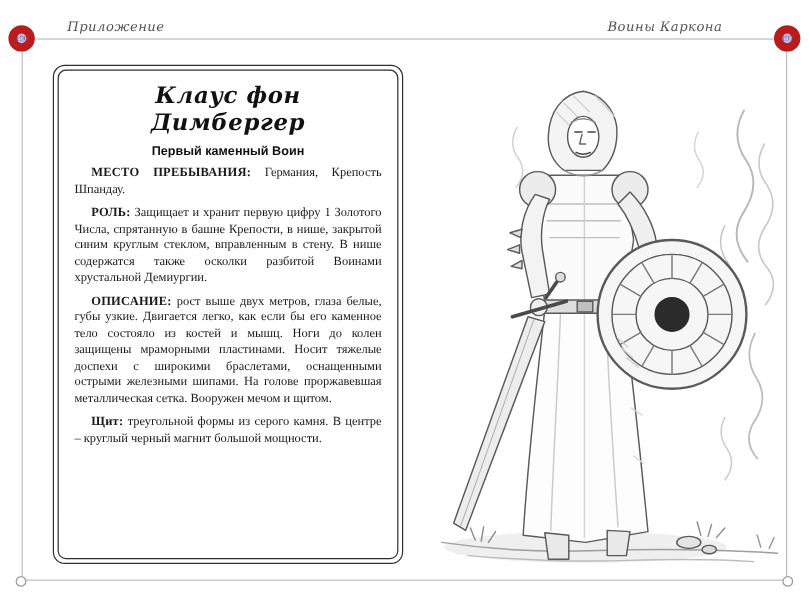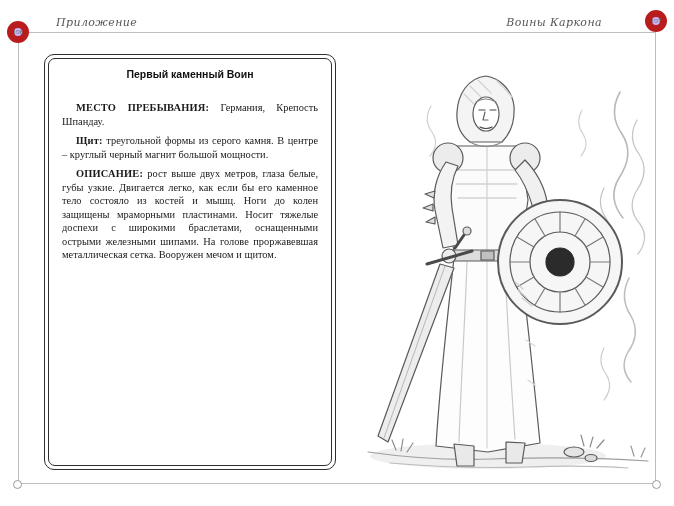--- a/index.html
+++ b/index.html
@@ -25,21 +25,21 @@
     display: flex; align-items: center; justify-content: center;
     font-size: 7px; color: #666;
     z-index: 3;
   }
   .medallion::after {
     content: "";
     position: absolute; inset: 3px;
     border: 1px solid #c9c9c9; border-radius: 50%;
   }
   .med-tl { left: 7px; top: 21px; }
-  .med-tr { right: 7px; top: 10px; }
+  .med-tr { right: 7px; top: 21px; }
   .corner-dot {
     position: absolute;
     width: 9px; height: 9px;
     border: 1px solid #9a9a9a; border-radius: 50%;
     background: #fff; z-index: 3;
   }
   .dot-bl { left: 13px; bottom: 17px; }
   .dot-br { right: 13px; bottom: 17px; }
   .runhead {
     position: absolute; top: 16px;
@@ -78,21 +78,21 @@
     color: #111;
     letter-spacing: .5px;
     margin: 1px 0 7px;
   }
   .card-subtitle {
     text-align: center;
     font-family: "Liberation Sans", sans-serif;
     font-weight: bold;
     font-size: 10.5px;
     color: #111;
-    margin: 0 0 21px;
+    margin: 0 0 6px;
   }
   .para {
     font-size: 10.4px;
     line-height: 1.3;
     text-align: justify;
     text-indent: 14px;
     margin-bottom: 6px;
     font-family: Liberation Serif, serif;
   }
   .para b { letter-spacing: .2px; }
@@ -117,28 +117,30 @@
     <span>197</span>
   </div>
   <div class="corner-dot dot-bl"></div>
   <div class="corner-dot dot-br"></div>
 
   <div class="runhead left">Приложение</div>
   <div class="runhead right">Воины Каркона</div>
 
   <div class="card">
     <div class="card-inner">
+      <div class="card-title">Клаус фон Димбергер</div>
       <div class="card-subtitle">Первый каменный Воин</div>
 
       <p class="para"><b>МЕСТО ПРЕБЫВАНИЯ:</b><span> Германия, Крепость Шпандау.</span></p>
 
+      <p class="para"><b>РОЛЬ:</b><span> Защищает и хранит первую цифру 1 Золотого Числа, спрятанную в башне Крепости, в нише, закрытой синим круглым стеклом, вправленным в стену. В нише содержатся также осколки разбитой Воинами хрустальной Демиургии.</span></p>
+
+      <p class="para"><b>ОПИСАНИЕ:</b><span> рост выше двух метров, глаза белые, губы узкие. Двигается легко, как если бы его каменное тело состояло из костей и мышц. Ноги до колен защищены мраморными пластинами. Носит тяжелые доспехи с широкими браслетами, оснащенными острыми железными шипами. На голове проржавевшая металлическая сетка. Вооружен мечом и щитом.</span></p>
 
       <p class="para"><b>Щит:</b><span> треугольной формы из серого камня. В центре – круглый черный магнит большой мощности.</span></p>
-
-      <p class="para"><b>ОПИСАНИЕ:</b><span> рост выше двух метров, глаза белые, губы узкие. Двигается легко, как если бы его каменное тело состояло из костей и мышц. Ноги до колен защищены мраморными пластинами. Носит тяжелые доспехи с широкими браслетами, оснащенными острыми железными шипами. На голове проржавевшая металлическая сетка. Вооружен мечом и щитом.</span></p>
 
     </div>
   </div>
 
   <svg class="illustration" viewBox="0 0 322 438" aria-hidden="true">
     <g stroke="#5a5a5a" stroke-width="1.2" fill="none" stroke-linecap="round" stroke-linejoin="round">
 
       <g>
         <ellipse cx="152" cy="406" rx="118" ry="13" fill="#efefef" stroke="none"></ellipse>
         <path d="M32,402 q62,9 124,7 q82,-3 156,2" stroke="#9e9e9e"></path>

